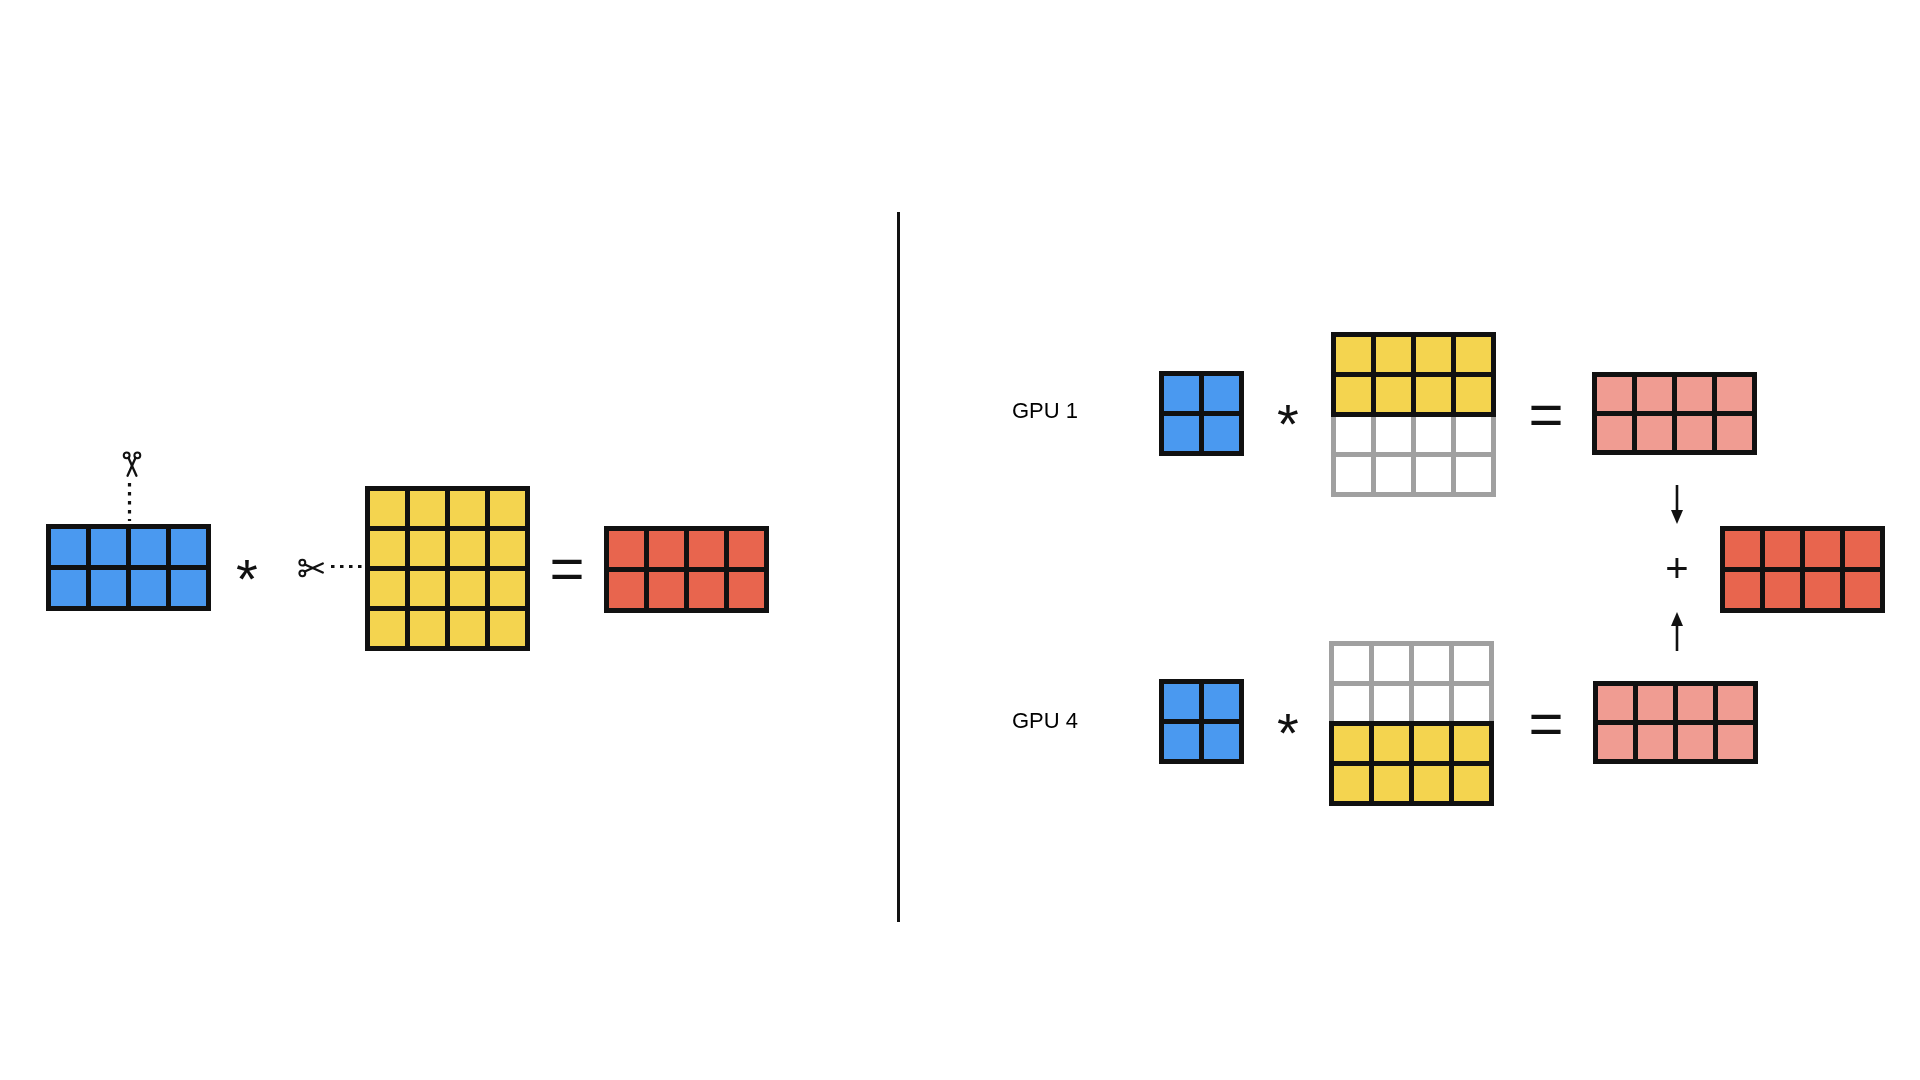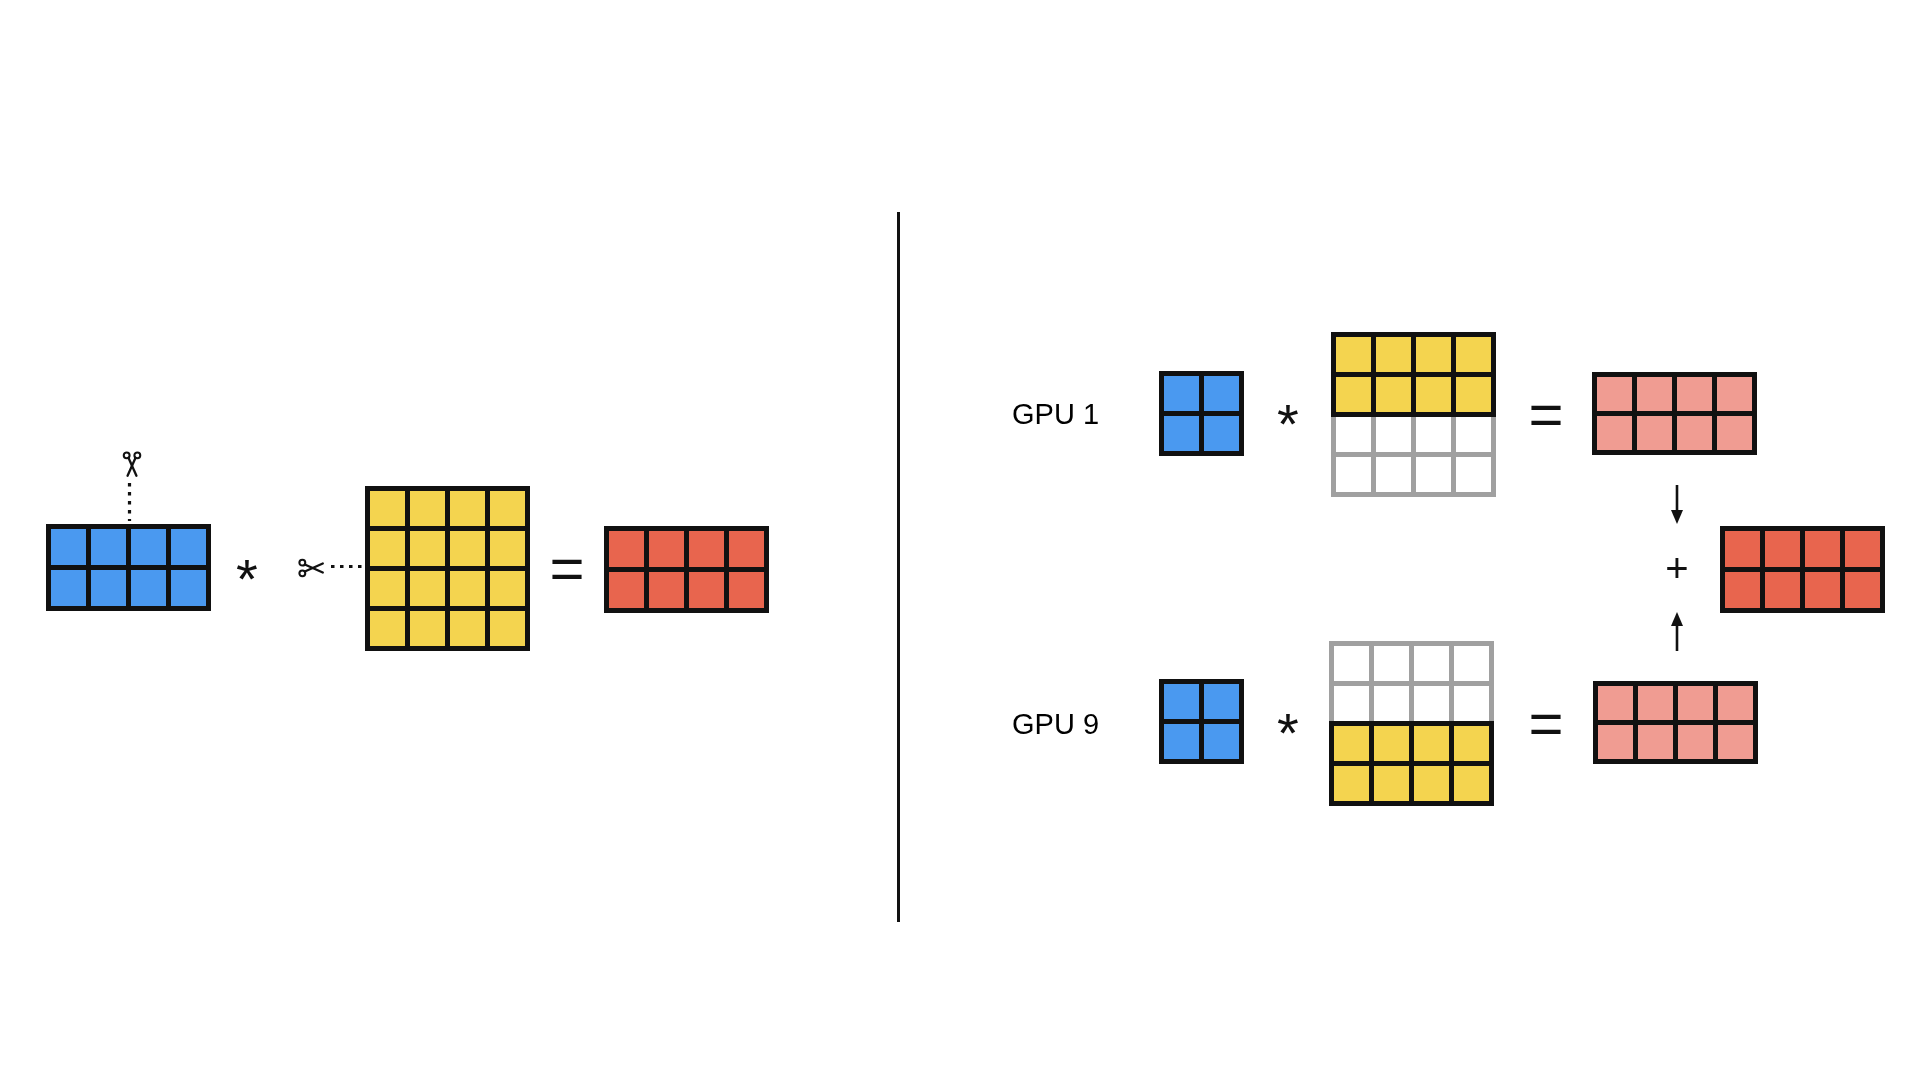--- a/index.html
+++ b/index.html
@@ -16,21 +16,21 @@
     line-height:1;
     color:#111;
     transform:translate(-50%,-50%);
     white-space:pre;
   }
   .op-mul{font-size:56px;transform:translate(-50%,-34%);}
   .op-eq{font-size:60px;}
   .op-plus{font-size:40px;font-weight:400;}
   .gpu-label{
     position:absolute;
-    font-size:29px;
+    font-size:22px;
     line-height:1;
     color:#000;
     letter-spacing:0px;
   }
   .divider{
     position:absolute;
     background:#111;
   }
   .icon{position:absolute;line-height:0;}
 </style>
@@ -179,21 +179,21 @@
         <rect x="2.5" y="2.5" width="40" height="41" fill="#E8654E" stroke="#111111" stroke-width="5"></rect>
         <rect x="42.5" y="2.5" width="40" height="41" fill="#E8654E" stroke="#111111" stroke-width="5"></rect>
         <rect x="82.5" y="2.5" width="40" height="41" fill="#E8654E" stroke="#111111" stroke-width="5"></rect>
         <rect x="122.5" y="2.5" width="40" height="41" fill="#E8654E" stroke="#111111" stroke-width="5"></rect>
         <rect x="2.5" y="43.5" width="40" height="41" fill="#E8654E" stroke="#111111" stroke-width="5"></rect>
         <rect x="42.5" y="43.5" width="40" height="41" fill="#E8654E" stroke="#111111" stroke-width="5"></rect>
         <rect x="82.5" y="43.5" width="40" height="41" fill="#E8654E" stroke="#111111" stroke-width="5"></rect>
         <rect x="122.5" y="43.5" width="40" height="41" fill="#E8654E" stroke="#111111" stroke-width="5"></rect>
       </svg></div>
 
-  <span class="gpu-label" style="left:1012px;top:710px;">GPU 9</span>
+  <span class="gpu-label" style="left:1012px;top:710px;">GPU 4</span>
 
   <div class="matrix" style="left:1159px;top:679px;"><svg width="85" height="85">
         <rect x="2.5" y="2.5" width="40" height="40" fill="#4A99F0" stroke="#111111" stroke-width="5"></rect>
         <rect x="42.5" y="2.5" width="40" height="40" fill="#4A99F0" stroke="#111111" stroke-width="5"></rect>
         <rect x="2.5" y="42.5" width="40" height="40" fill="#4A99F0" stroke="#111111" stroke-width="5"></rect>
         <rect x="42.5" y="42.5" width="40" height="40" fill="#4A99F0" stroke="#111111" stroke-width="5"></rect>
       </svg></div>
 
   <span class="op op-mul" style="left:1288px;top:724px;">*</span>
 

